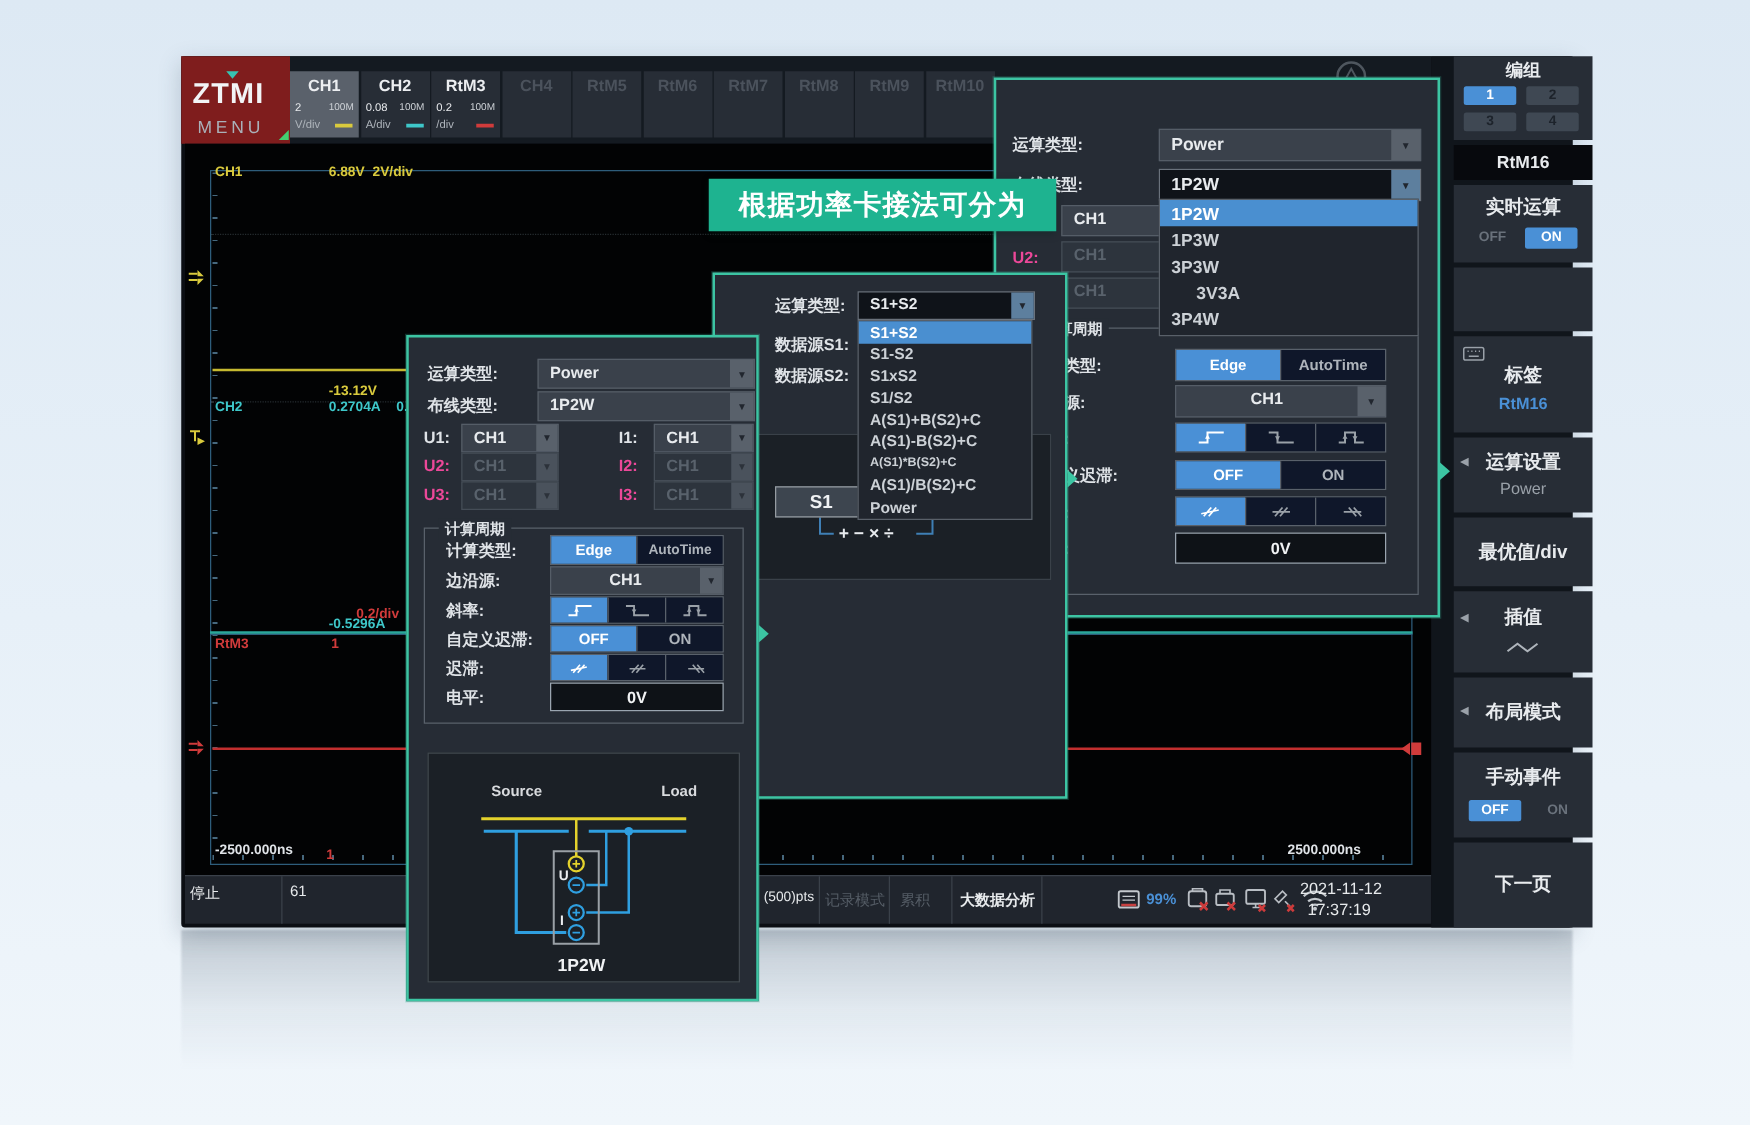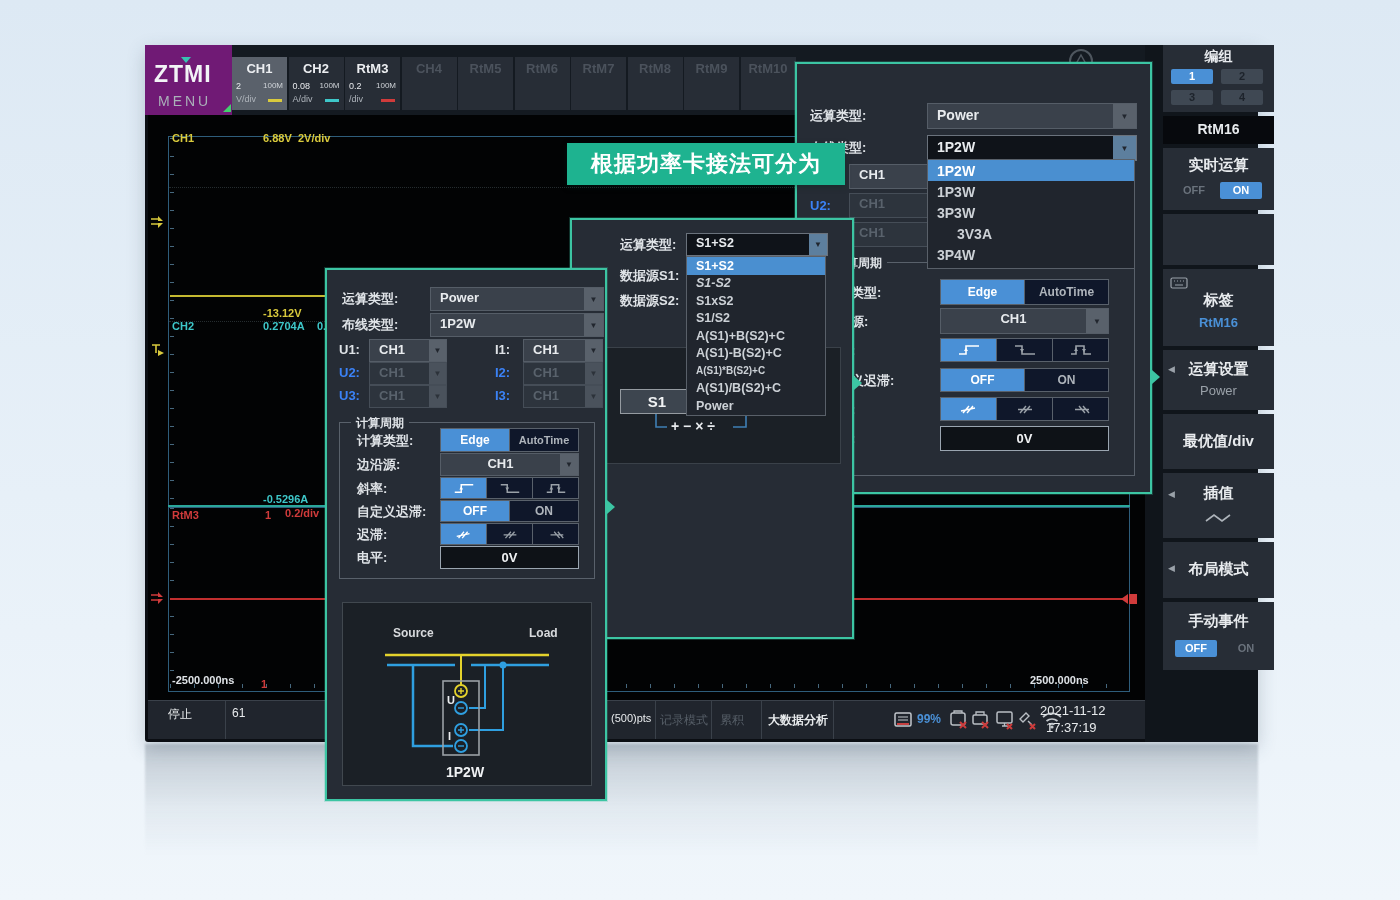--- a/index.html
+++ b/index.html
@@ -8,21 +8,21 @@
          background:linear-gradient(180deg,#dde9f4 0%,#e7f0f8 55%,#f0f6fb 100%);}
   .abs{position:absolute;}
   .nw{white-space:nowrap;}
   
   #device{left:145px;top:45px;width:1113px;height:697px;background:#0b0e13;border-radius:3px;
           box-shadow:0 6px 18px rgba(60,80,100,.25);}
   #reflection{left:145px;top:744px;width:1113px;height:140px;
           background:linear-gradient(180deg,rgba(90,105,120,.30),rgba(140,155,170,.12) 45%,rgba(160,175,190,0) 80%);
           filter:blur(1px);}
   #header{left:0;top:0;width:1000px;height:70px;background:#141a21;}
-  #logo{left:0;top:0;width:87px;height:70px;background:#701a75;}
+  #logo{left:0;top:0;width:87px;height:70px;background:#7f1d1d;}
   .logo-txt{left:9px;top:16px;font-size:23px;font-weight:bold;color:#f2f4f6;letter-spacing:1px;}
   .logo-caret{left:36px;top:12px;width:0;height:0;border-left:5px solid transparent;border-right:5px solid transparent;border-top:6px solid #37c3b2;}
   .menu-txt{left:13px;top:48px;font-size:14px;color:#aab1b9;letter-spacing:3px;}
   .menu-wedge{left:78px;top:59px;width:0;height:0;border-left:8px solid transparent;border-bottom:8px solid #43cf6f;}
   .tab{top:12px;width:55px;height:53px;background:#272d36;}
   .tab.sel{background:#5a616b;}
   .tab .t-label{position:absolute;left:0;top:4px;width:100%;text-align:center;font-size:13px;font-weight:bold;color:#eceef1;}
   .tab.off .t-label{color:#4b525c;font-weight:bold;}
   .tab .t-val{position:absolute;left:4px;top:24px;font-size:9px;color:#e8eaed;}
   .tab .t-bw{position:absolute;right:4px;top:24px;font-size:8px;color:#cfd3d8;}
@@ -46,21 +46,21 @@
   .sb-sub{position:absolute;width:100%;text-align:center;font-size:13px;color:#9aa1a9;}
   .sb-arrow{position:absolute;left:5px;font-size:9px;color:#9aa1a9;}
   .grp-btn{position:absolute;width:42px;height:15px;border-radius:2px;background:#3f4853;color:#1d232b;font-size:11px;font-weight:bold;text-align:center;line-height:15px;}
   .grp-btn.on{background:#4a90d6;color:#fff;}
   .onoff{position:absolute;height:17px;border-radius:2px;font-size:11px;font-weight:bold;text-align:center;line-height:17px;}
   .onoff.on{background:#4a90d6;color:#fff;}
   .onoff.offtxt{color:#6a727c;background:transparent;}
   
   .dlg{background:#262c35;border:2px solid #3cc5a3;box-shadow:0 0 0 1px rgba(60,197,163,.25);}
   .d-lbl{position:absolute;font-size:13px;color:#dfe3e7;white-space:nowrap;font-weight:bold;}
-  .d-lbl.dim{color:#3b82f6;}
+  .d-lbl.dim{color:#ec4899;}
   .combo{position:absolute;display:flex;background:#3a414b;border:1px solid #555d67;}
   .combo .c-val{flex:1;color:#e8ebee;font-size:13px;font-weight:bold;padding:2px 0 0 9px;overflow:hidden;white-space:nowrap;}
   .combo .c-arr{width:19px;background:#59616b;display:flex;align-items:center;justify-content:center;color:#21262e;font-size:8px;}
   .combo.dark{background:#0f1319;border:1px solid #6a727c;}
   .combo.dis{background:#2d343d;border-color:#454d57;}
   .combo.dis .c-val{color:#59626c;}
   .combo.dis .c-arr{background:#4a525c;color:#2c323a;}
   .combo.bluearr .c-arr{background:#5d7f9e;}
   .seg{position:absolute;display:flex;border:1px solid #59616b;}
   .seg>div{flex:1;text-align:center;font-size:12px;font-weight:bold;color:#aeb4bb;background:#0f172a;display:flex;align-items:center;justify-content:center;}
@@ -159,21 +159,21 @@
     <span class="abs wv-txt yel nw" style="left:118px;top:87px;">6.88V</span>
     <span class="abs wv-txt yel nw" style="left:153px;top:87px;">2V/div</span>
     <div class="abs" style="left:25px;top:250px;width:155px;height:2px;background:#c5b930;"></div>
     <span class="abs wv-txt yel nw" style="left:118px;top:262px;">-13.12V</span>
     <span class="abs wv-txt cya nw" style="left:27px;top:275px;">CH2</span>
     <span class="abs wv-txt cya nw" style="left:118px;top:275px;">0.2704A</span>
     <span class="abs wv-txt cya nw" style="left:172px;top:275px;">0.0</span>
     <span class="abs wv-txt cya nw" style="left:118px;top:448px;">-0.5296A</span>
     <span class="abs wv-txt red nw" style="left:27px;top:464px;">RtM3</span>
     <span class="abs wv-txt red nw" style="left:120px;top:464px;">1</span>
-    <span class="abs wv-txt red nw" style="left:140px;top:462px;">0.2/div</span>
+    <span class="abs wv-txt red nw" style="left:140px;top:440px;">0.2/div</span>
     <div class="abs" style="left:25px;top:553px;width:155px;height:2px;background:#c22f2f;"></div>
     <div class="abs" style="left:705px;top:553px;width:278px;height:2px;background:#c22f2f;"></div>
     <svg class="abs" style="left:975px;top:547px;" width="18" height="14" viewBox="0 0 18 14">
       <path d="M8 7 L1 2 V12 Z" fill="#d03b3b" transform="rotate(180 4.5 7)"></path>
         <rect x="9" y="2" width="8" height="10" fill="#d03b3b"></rect>
     </svg>
     <span class="abs wv-txt nw" style="left:27px;top:629px;color:#dfe3e7;">-2500.000ns</span>
     <span class="abs wv-txt red nw" style="left:116px;top:633px;">1</span>
     <span class="abs wv-txt nw" style="left:885px;top:629px;color:#dfe3e7;">2500.000ns</span>
 
@@ -184,21 +184,21 @@
     <svg class="abs" style="left:5px;top:298px;" width="16" height="14" viewBox="0 0 16 14">
       <path d="M2 2 h8 M6 2 v8" stroke="#d9ca3d" stroke-width="1.6" fill="none"></path>
         <path d="M8 7 l6 3 -6 3 z" fill="#d9ca3d"></path>
     </svg>
     <svg class="abs" style="left:4px;top:546px;" width="16" height="14" viewBox="0 0 16 14">
       <path d="M2 4 h7 M2 9 h7" stroke="#d03b3b" stroke-width="1.5" fill="none"></path>
         <path d="M9 1 l5 5 -5 0 z M9 13 l5 -5 -5 0 z" fill="#d03b3b"></path>
     </svg>
 
     <div id="statusbar" class="abs">
-      <span class="sb-txt nw" style="left:20px;">停止</span>
+      <span class="sb-txt nw" style="left:4px;">停止</span>
       <div class="sb-sep" style="left:77px;"></div>
       <span class="sb-txt nw" style="left:84px;">61</span>
       <div class="sb-sep" style="left:180px;"></div>
       <div class="sb-sep" style="left:458px;"></div>
       <span class="sb-txt nw" style="left:463px;top:11px;font-size:11px;">(500)pts</span>
       <div class="sb-sep" style="left:507px;"></div>
       <span class="sb-txt sb-dim nw" style="left:512px;top:11px;">记录模式</span>
       <div class="sb-sep" style="left:563px;"></div>
       <span class="sb-txt sb-dim nw" style="left:572px;top:11px;">累积</span>
       <div class="sb-sep" style="left:613px;"></div>
@@ -280,20 +280,23 @@
       </div>
       <div class="sb-sec" style="top:497px;height:56px;">
         <div class="sb-arrow" style="top:21px;">◀</div>
         <div class="sb-title" style="top:18px;">布局模式</div>
       </div>
       <div class="sb-sec" style="top:557px;height:68px;">
         <div class="sb-title" style="top:10px;">手动事件</div>
         <div class="onoff on" style="left:12px;top:38px;width:42px;">OFF</div>
         <div class="onoff offtxt" style="left:66px;top:38px;width:34px;">ON</div>
       </div>
+      <div class="sb-sec" style="top:629px;height:68px;">
+        <div class="sb-title" style="top:24px;">下一页</div>
+      </div>
     </div>
   </div>
 
   <div class="abs dlg" style="left:795px;top:62px;width:353px;height:428px;z-index:10;">
     <span class="d-lbl" style="left:13px;top:43px;">运算类型:</span>
     <div class="combo" style="left:130px;top:39px;width:208px;height:24px;">
       <div class="c-val" style="font-size:14px;padding-top:3px;">Power</div>
       <div class="c-arr" style="width:23px;">▼</div>
     </div>
     <span class="d-lbl" style="left:13px;top:75px;">布线类型:</span>
@@ -403,21 +406,21 @@
       <svg class="abs" style="left:0;top:0;" width="253" height="115" viewBox="0 0 253 115">
         <path d="M69 64 V79 H80" fill="none" stroke="#3f7fb5" stroke-width="1.6"></path>
         <path d="M146 79 H159 V64" fill="none" stroke="#3f7fb5" stroke-width="1.6"></path>
       </svg>
       <div class="abs" style="left:33px;top:41px;width:72px;height:23px;background:#3d454f;border:1px solid #959ba1;color:#f0f2f4;font-size:15px;font-weight:bold;text-align:center;line-height:23px;">S1</div>
       <div class="abs nw" style="left:84px;top:70px;color:#e8ebee;font-size:14px;font-weight:bold;">+ − × ÷</div>
     </div>
 
     <div class="ddlist" style="left:114px;top:36px;width:138px;height:158px;">
       <div class="dd-item sel" style="height:17.5px;font-size:12.5px;">S1+S2</div>
-      <div class="dd-item" style="height:17.5px;font-size:12.5px;font-style:italic;">S1-S2</div>
+      <div class="dd-item" style="height:17.5px;font-size:12.5px;">S1-S2</div>
       <div class="dd-item" style="height:17.5px;font-size:12.5px;">S1xS2</div>
       <div class="dd-item" style="height:17.5px;font-size:12.5px;">S1/S2</div>
       <div class="dd-item" style="height:17.5px;font-size:12.5px;">A(S1)+B(S2)+C</div>
       <div class="dd-item" style="height:17.5px;font-size:12.5px;">A(S1)-B(S2)+C</div>
       <div class="dd-item" style="height:17.5px;font-size:10px;">A(S1)*B(S2)+C</div>
       <div class="dd-item" style="height:17.5px;font-size:12.5px;">A(S1)/B(S2)+C</div>
       <div class="dd-item" style="height:17.5px;font-size:12.5px;">Power</div>
     </div>
     <div class="notch" style="right:-10px;top:156px;"></div>
   </div>

